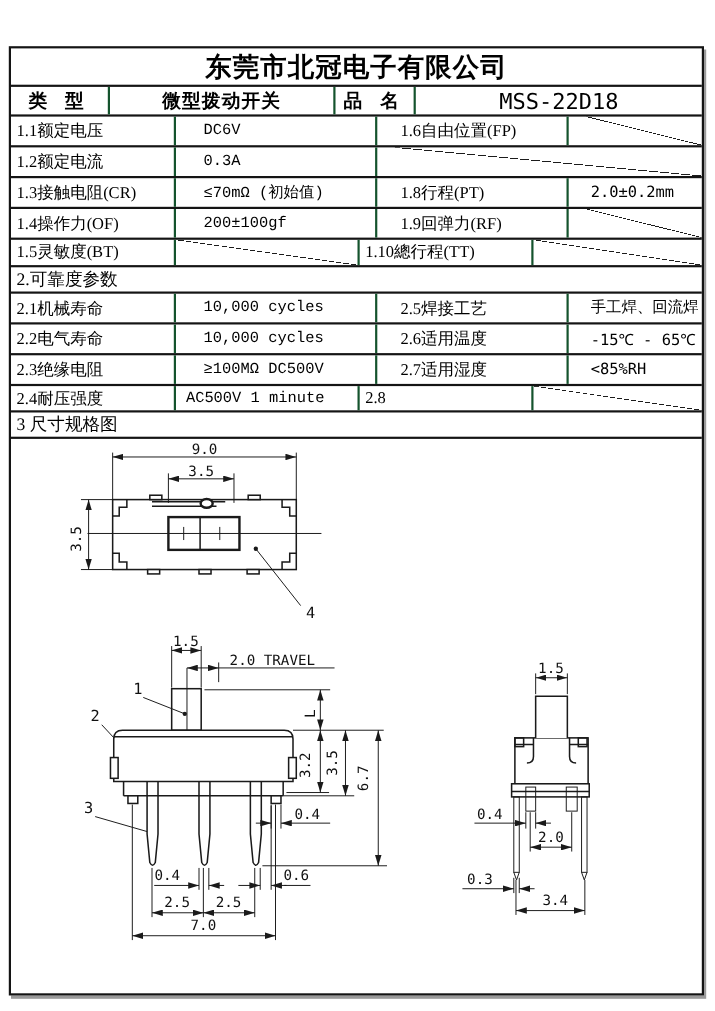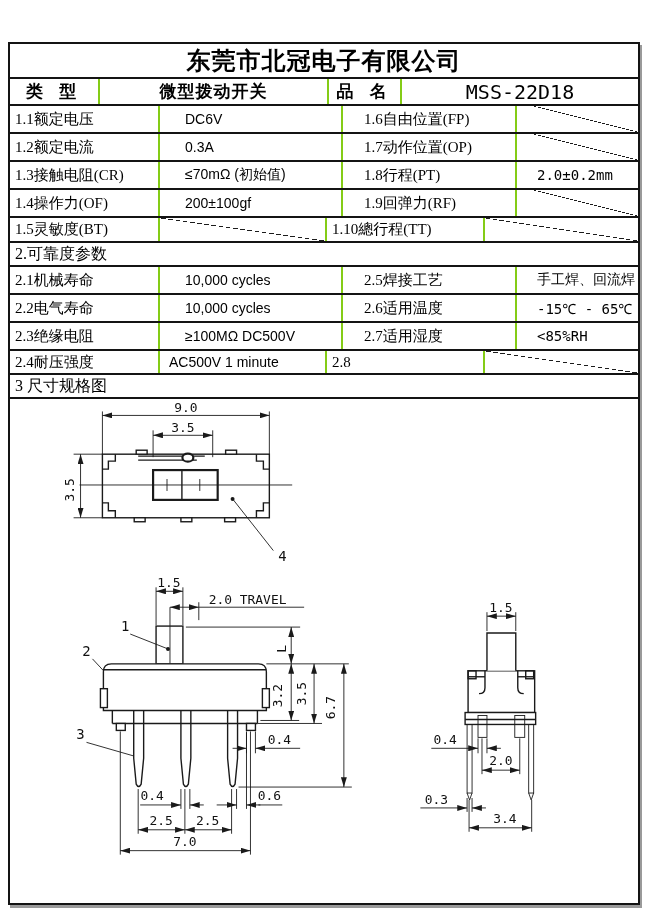--- a/index.html
+++ b/index.html
@@ -1,34 +1,34 @@
 <!DOCTYPE html>
 <html><head>
 <meta charset="utf-8">
 <style>
   html,body{margin:0;padding:0;background:#fff;}
   .page{position:relative;width:650px;height:919px;background:#fff;overflow:hidden;
         font-family:"Liberation Serif","DejaVu Serif",serif;color:#000;}
   .frame{position:absolute;left:8px;top:42px;width:632px;height:863px;box-sizing:border-box;
          border:2px solid #141414;background:#fff;box-shadow:2px 3px 0 #9a9a9a;}
   .tr{display:flex;box-sizing:border-box;border-bottom:2px solid #141414;}
-  .td{box-sizing:border-box;border-right:2px solid #84cc16;display:flex;align-items:center;overflow:hidden;white-space:nowrap;}
+  .td{box-sizing:border-box;border-right:2px solid #14532d;display:flex;align-items:center;overflow:hidden;white-space:nowrap;}
   .td:last-child{border-right:none;}
   .title-row{height:35px;align-items:center;justify-content:center;}
   .title{width:100%;text-align:center;font-size:24px;font-weight:bold;letter-spacing:1px;}
   .type-row{height:27px;font-size:17px;}
   .tc1{width:90px;justify-content:center;font-weight:bold;letter-spacing:6px;}
-  .tc2{width:229px;justify-content:center;font-weight:bold;letter-spacing:1px;}
+  .tc2{width:205px;justify-content:center;font-weight:bold;letter-spacing:1px;}
   .tc3{width:73px;justify-content:center;font-weight:bold;letter-spacing:6px;}
   .tc4{flex:1;justify-content:center;font-family:"DejaVu Sans Mono","Liberation Mono",monospace;font-size:20px;font-weight:normal;}
   .sec{height:25px;font-size:16px;padding-left:5px;box-sizing:border-box;display:flex;align-items:center;border-bottom:2px solid #141414;}
   .h28{height:28px;gap:16px;} .h25{height:25px;} .h24{height:24px;}
   .spec{font-size:15px;}
   .c1{width:150px;padding-left:5px;}
-  .c2{width:167px;padding-left:9px;font-family:Liberation Sans, sans-serif;font-size:14px;}
+  .c2{width:167px;padding-left:9px;font-family:Liberation Mono, monospace;font-size:14px;}
   .c3{width:158px;padding-left:5px;}
   .c4{flex:1;padding-left:4px;font-family:"DejaVu Sans Mono","Liberation Mono",monospace;font-size:14px;}
   .diag{background-image:linear-gradient(to right top,transparent 49.3%,#1c1c1c 49.3%,#1c1c1c 50.7%,transparent 50.7%);}
   .draw-row{height:483px;border-bottom:none;position:relative;}
   svg{display:block;}
   .ln{stroke:#1a1a1a;stroke-width:1.4;fill:none;}
   .lnb{stroke:#1a1a1a;stroke-width:2.2;fill:none;}
   .fw{fill:#ffffff;}
   .thin{stroke:#1a1a1a;stroke-width:0.9;fill:none;}
   .dim{font-family:"DejaVu Sans Mono","Liberation Mono",monospace;font-size:13px;fill:#111;}
@@ -54,21 +54,20 @@
 
     <div class="tr spec h28">
       <div class="td c1">1.1额定电压</div>
       <div class="td c2">DC6V</div>
       <div class="td c3">1.6自由位置(FP)</div>
       <div class="td c4 diag"></div>
     </div>
     <div class="tr spec h28">
       <div class="td c1">1.2额定电流</div>
       <div class="td c2">0.3A</div>
-      <div class="td c3">1.7动作位置(OP)</div>
       <div class="td c4 diag"></div>
     </div>
     <div class="tr spec h28">
       <div class="td c1">1.3接触电阻(CR)</div>
       <div class="td c2">≤70mΩ (初始值)</div>
       <div class="td c3">1.8行程(PT)</div>
       <div class="td c4">2.0±0.2mm</div>
     </div>
     <div class="tr spec h28">
       <div class="td c1">1.4操作力(OF)</div>

